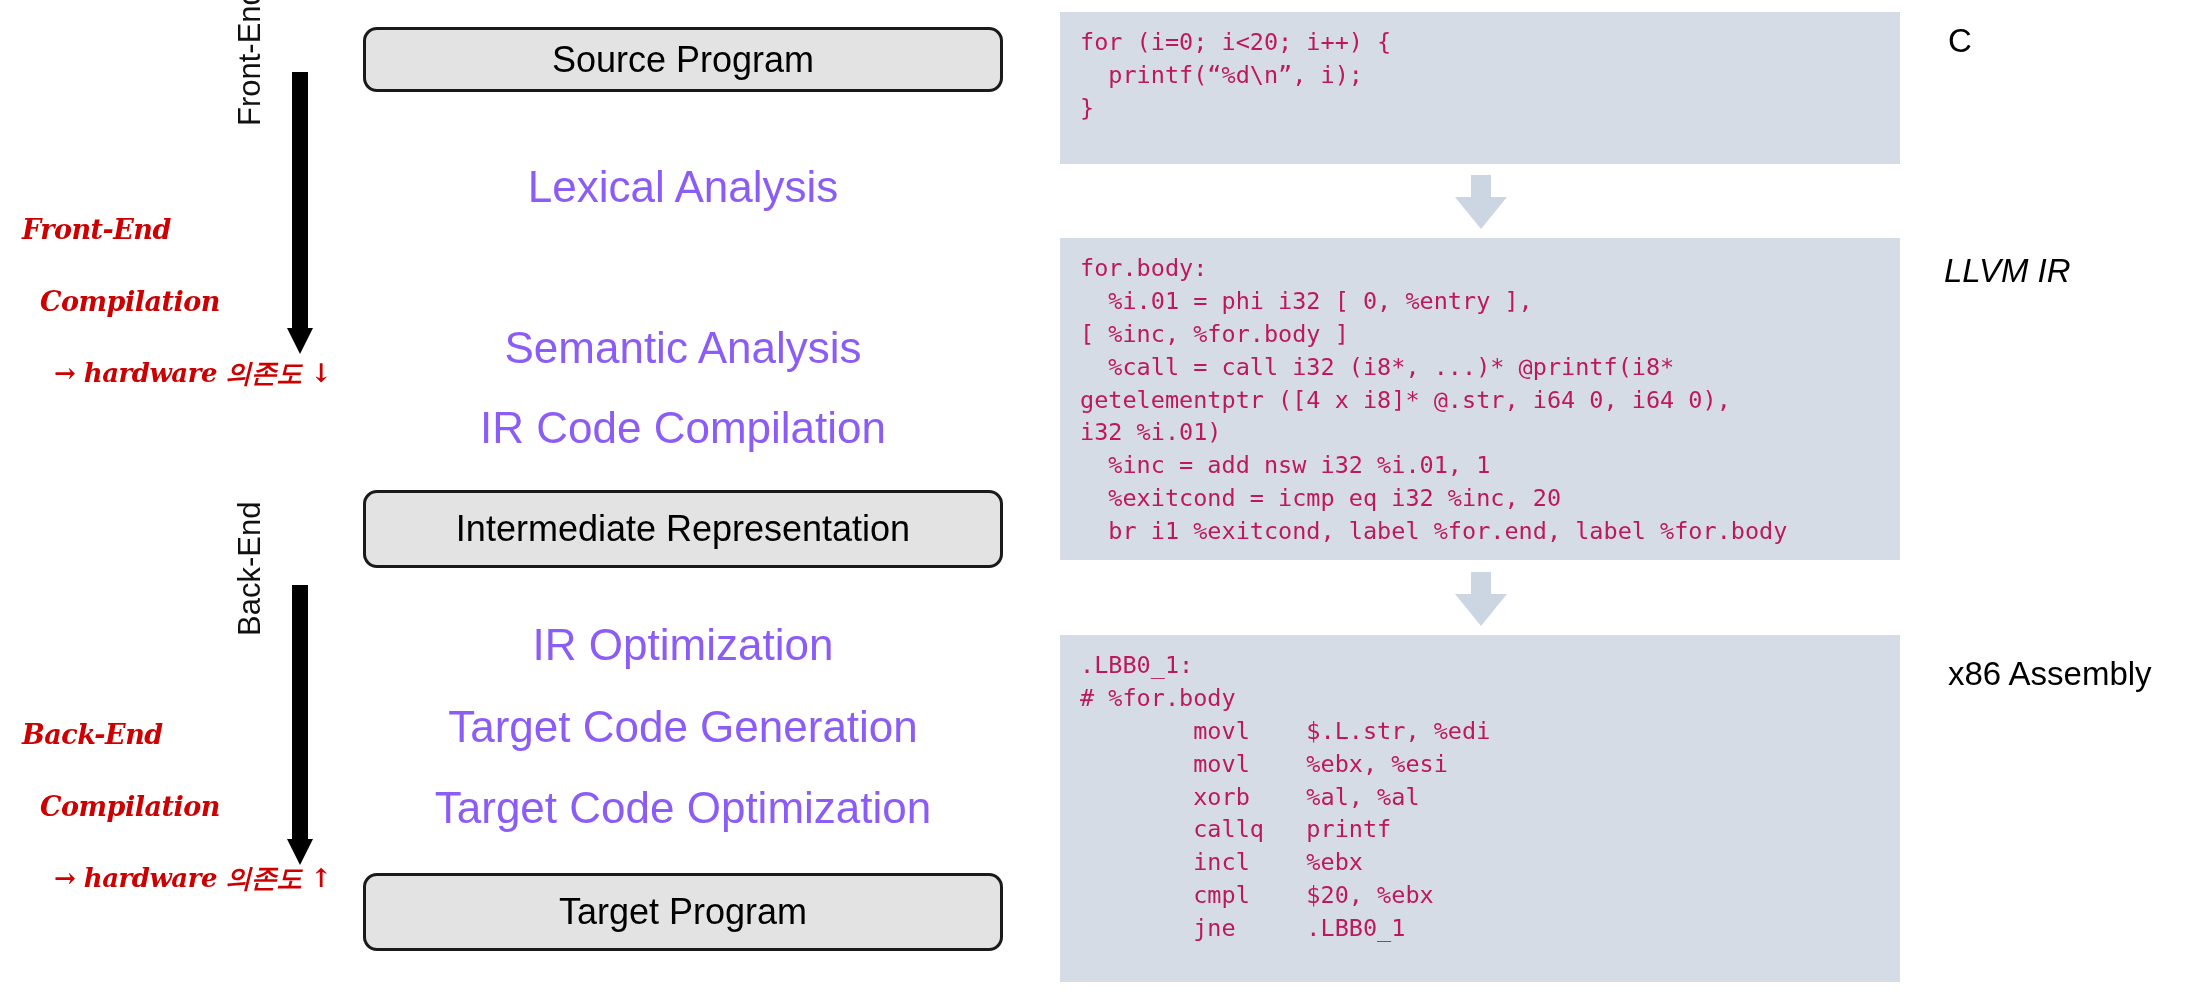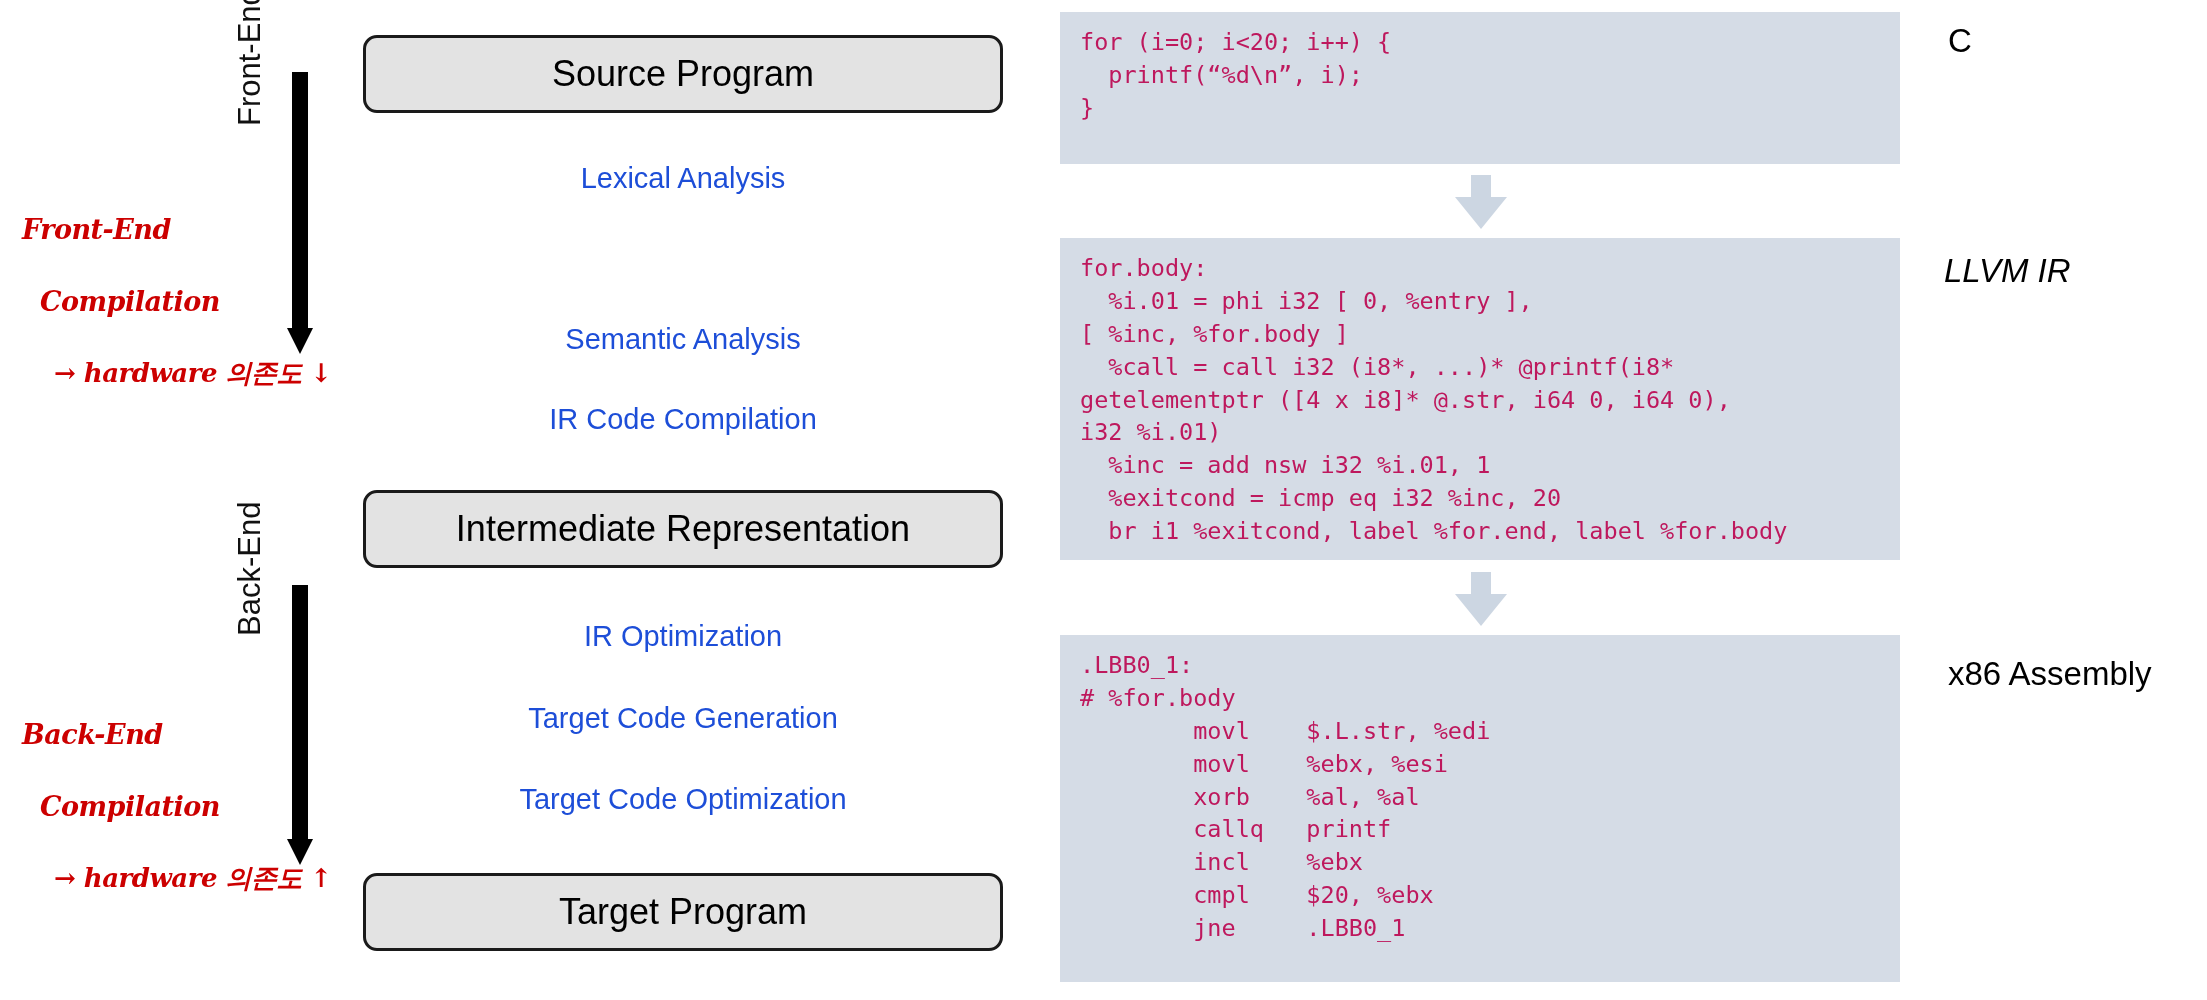--- a/index.html
+++ b/index.html
@@ -76,22 +76,22 @@
     display: flex;
     align-items: center;
     justify-content: center;
     font-size: 36px;
     color: #000000;
   }
   .flow-step {
     position: absolute;
     width: 640px;
     text-align: center;
-    font-size: 29px;
-    color: #1d4ed8;
+    font-size: 44px;
+    color: #8b5cf6;
   }
 
   
   .code-block {
     position: absolute;
     box-sizing: border-box;
     background: #d5dce6;
     color: #be185d;
     font-family: "DejaVu Sans Mono", monospace;
     font-size: 23.5px;
@@ -156,21 +156,21 @@
   <div class="big-arrow" style="left:287px; top:72px; height:282px;">
     <div class="shaft" style="height:256px;"></div>
     <div class="head" style="top:256px;"></div>
   </div>
 
   <div class="big-arrow" style="left:287px; top:585px; height:280px;">
     <div class="shaft" style="height:254px;"></div>
     <div class="head" style="top:254px;"></div>
   </div>
 
-  <div class="flow-box" style="left:363px; top:35px; width:640px; height:78px;">Source Program</div>
+  <div class="flow-box" style="left:363px; top:27px; width:640px; height:65px;">Source Program</div>
 
   <div class="flow-step" style="left:363px; top:162px;">Lexical Analysis</div>
   <div class="flow-step" style="left:363px; top:323px;">Semantic Analysis</div>
   <div class="flow-step" style="left:363px; top:403px;">IR Code Compilation</div>
 
   <div class="flow-box" style="left:363px; top:490px; width:640px; height:78px;">Intermediate Representation</div>
 
   <div class="flow-step" style="left:363px; top:620px;">IR Optimization</div>
   <div class="flow-step" style="left:363px; top:702px;">Target Code Generation</div>
   <div class="flow-step" style="left:363px; top:783px;">Target Code Optimization</div>

